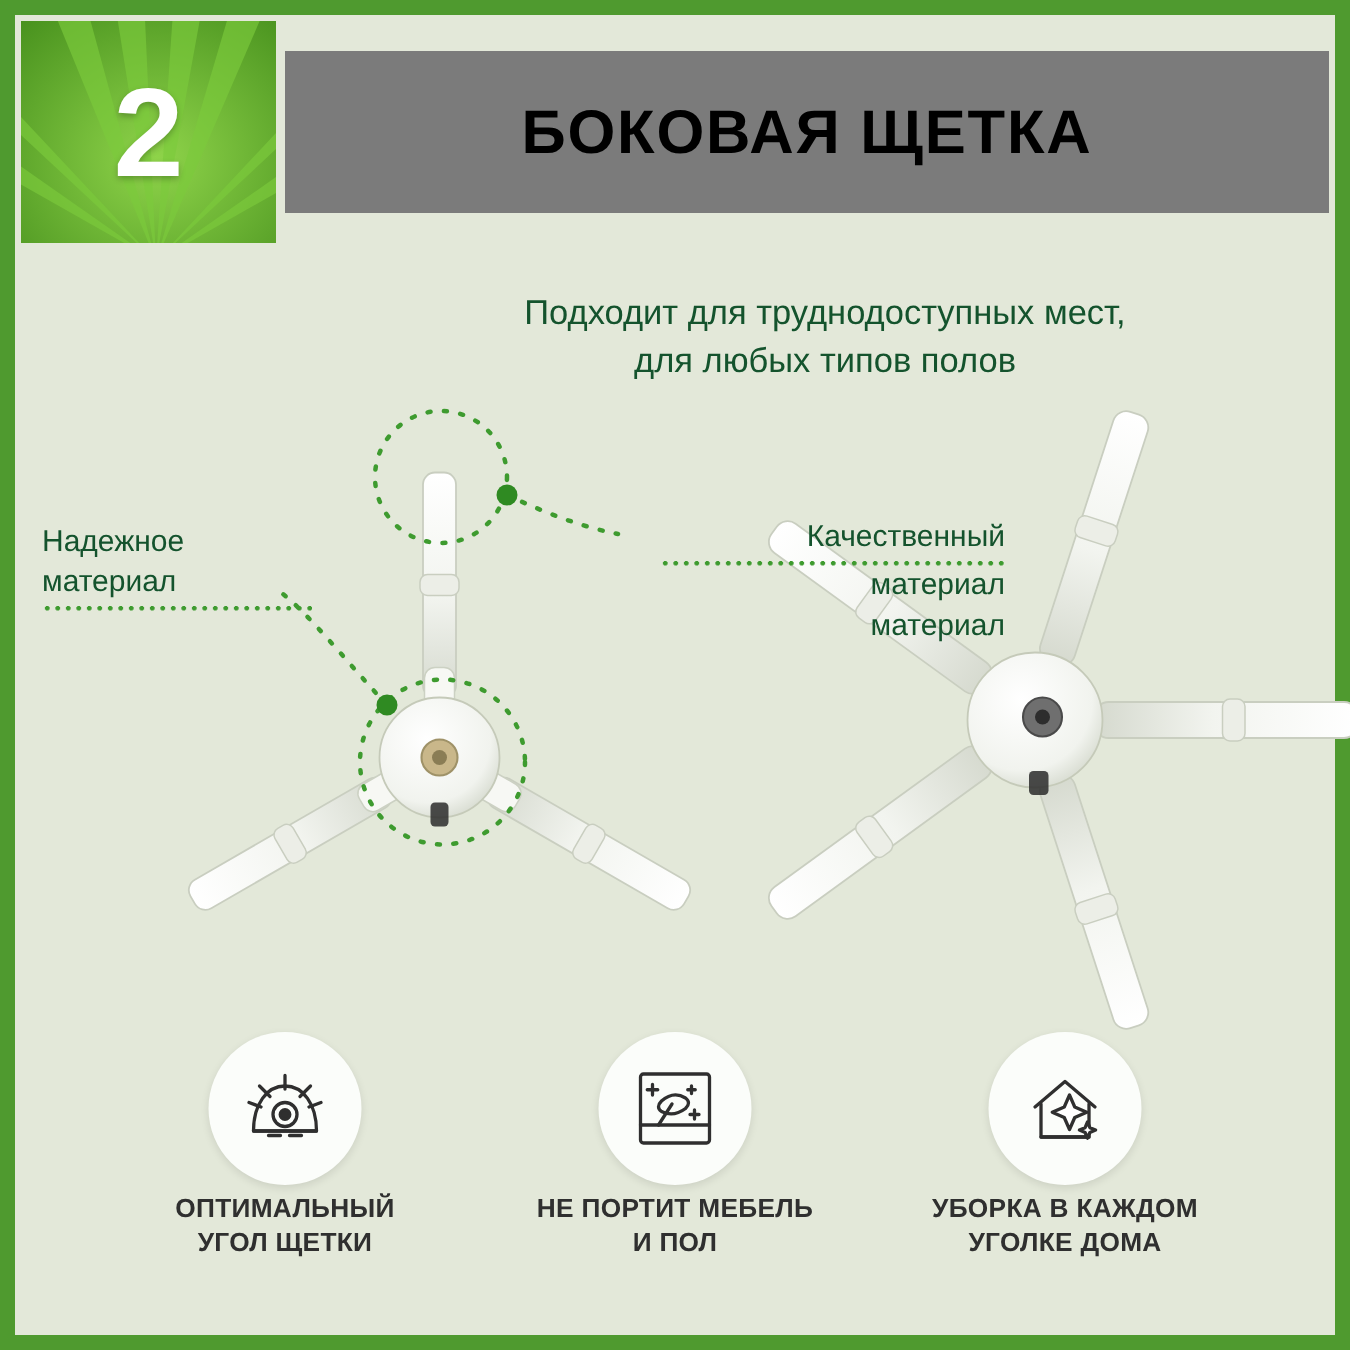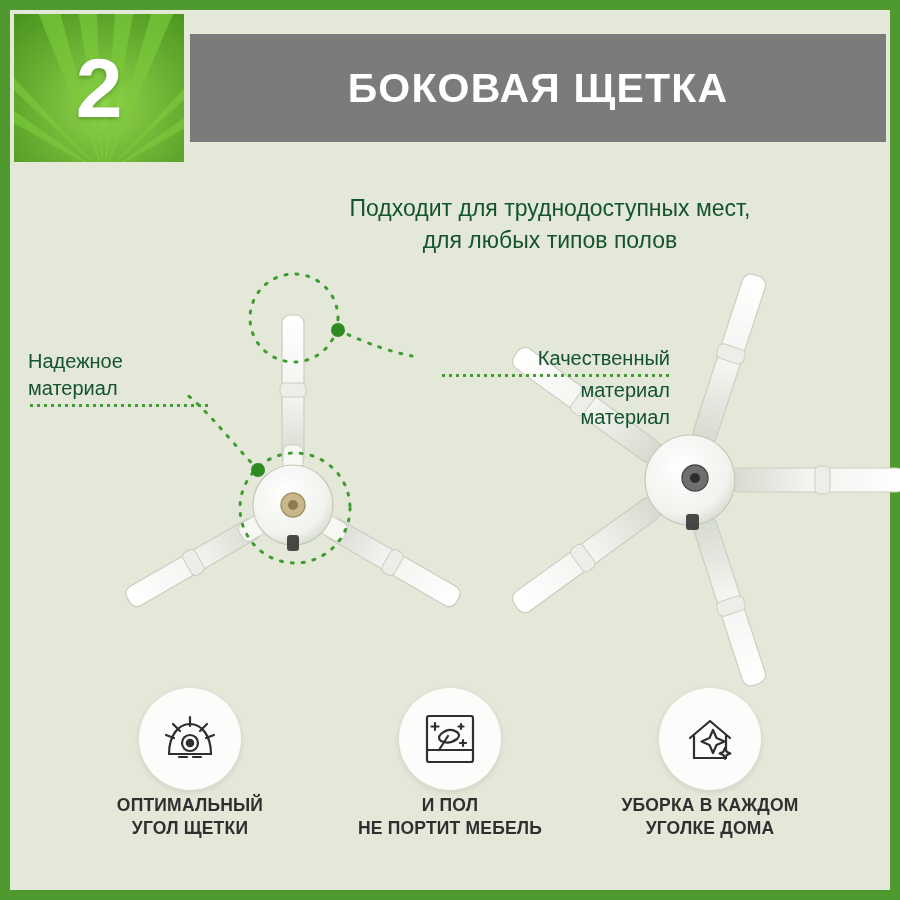--- a/index.html
+++ b/index.html
@@ -64,21 +64,21 @@
   .title-bar {
     position: absolute;
     left: 176px; top: 20px;
     width: 696px; height: 108px;
     background: #7b7b7b;
     display: flex;
     align-items: center;
     justify-content: center;
   }
   .title-bar .title {
-    color: #ffffff;
+    color: #000000;
     font-size: 41px;
     font-weight: bold;
     letter-spacing: 1.2px;
     text-transform: uppercase;
   }
   
   .subtitle {
     position: absolute;
     right: 30px;
     top: 192px;
@@ -324,22 +324,22 @@
             <path d="M6 40 H52"></path>
             <path d="M18 40 L27 26"></path>
             <path d="M20 24 q8 -7 16 -2 q4 3 0 7 q-8 6 -16 2 q-4 -3 0 -7 Z"></path>
             <path d="M14 13 l0 7 M10.5 16.5 l7 0"></path>
             <path d="M42 30 l0 6 M39 33 l6 0"></path>
             <path d="M40 14 l0 5 M37.5 16.5 l5 0"></path>
           </g>
         </svg>
       </div>
       <div class="caption">
+        <div>НЕ ПОРТИТ МЕБЕЛЬ</div>
         <div>И ПОЛ</div>
-        <div>НЕ ПОРТИТ МЕБЕЛЬ</div>
       </div>
     </div>
 
     <div class="feature">
       <div class="circle">
         <svg width="60" height="58" viewBox="0 0 60 58">
           <g fill="none" stroke="#2f2f2f" stroke-width="2.2" stroke-linecap="round" stroke-linejoin="round">
             <path d="M10 28 L30 11 L50 28"></path>
             <path d="M14 26 V48 H46 V26"></path>
             <path d="M14 48 H46"></path>

